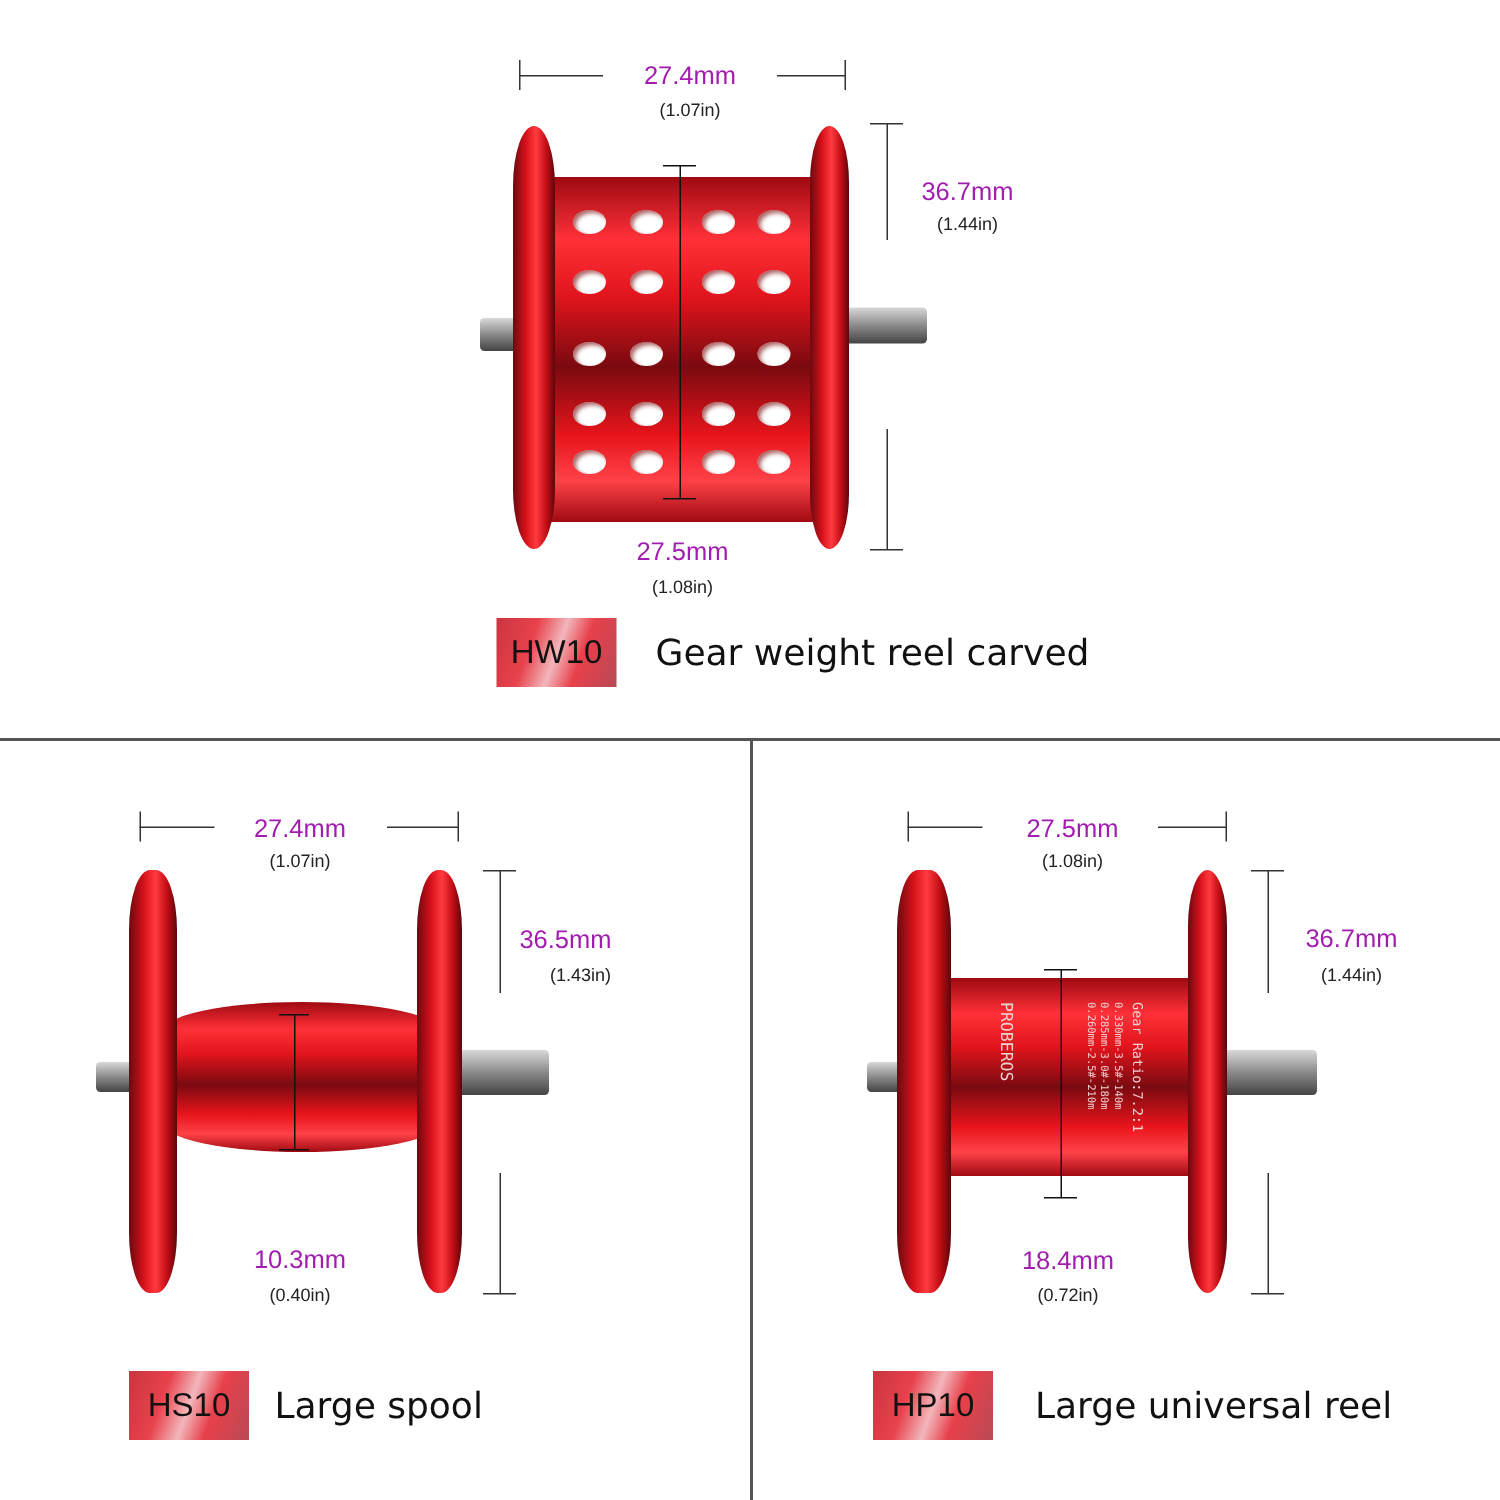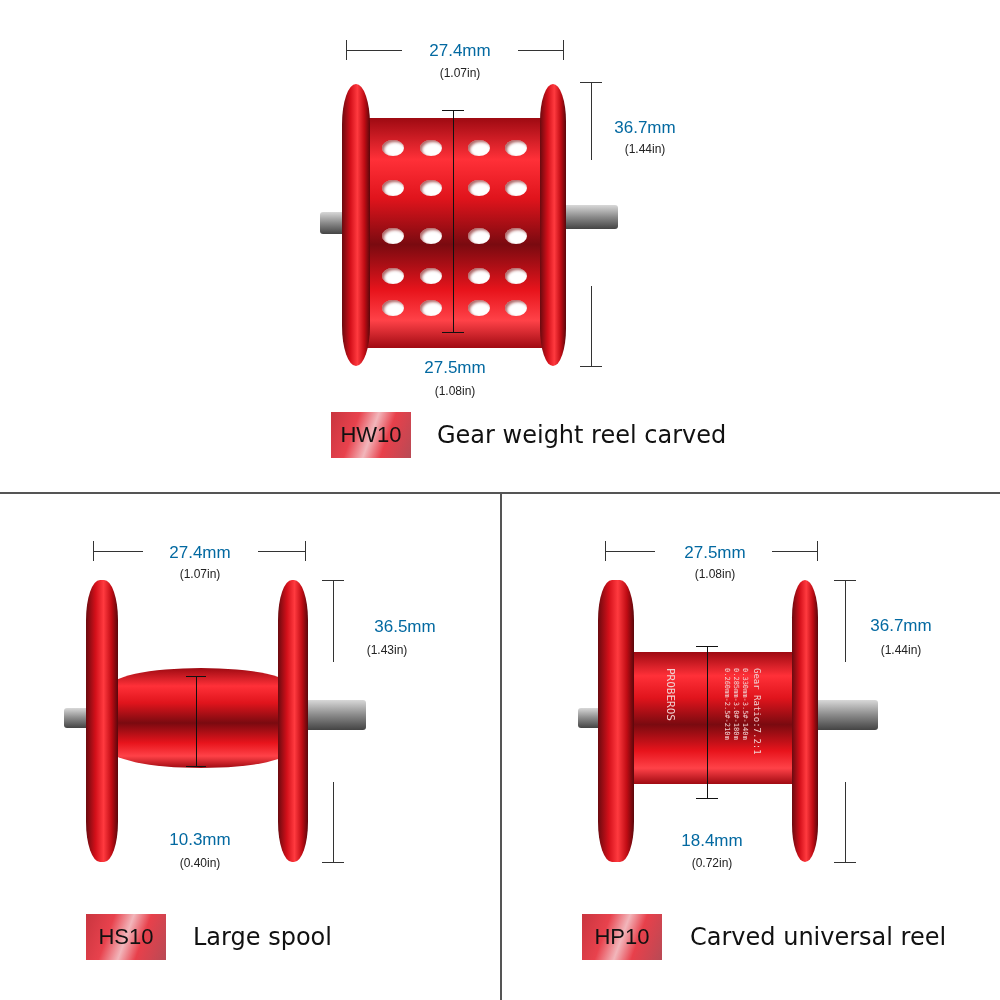--- a/index.html
+++ b/index.html
@@ -1,19 +1,19 @@
 <!DOCTYPE html>
 <html><head>
 <meta charset="utf-8">
 <style>
   html, body { margin:0; padding:0; }
   body { width:1000px; height:1000px; background:#fff; position:relative; overflow:hidden; font-family:"Liberation Sans", sans-serif; color:#111; }
   .hline { position:absolute; height:1px; background:#333; }
   .vline { position:absolute; width:1px; background:#333; }
-  .dim-mm { position:absolute; font-size:17px; color:#0369a1; text-align:center; }
+  .dim-mm { position:absolute; font-size:17px; color:#a21caf; text-align:center; }
   .dim-in { position:absolute; font-size:12px; color:#222; text-align:center; }
   .divider-h { position:absolute; left:0; top:492px; width:1000px; height:2px; background:#555; }
   .divider-v { position:absolute; left:500px; top:494px; width:2px; height:506px; background:#555; }
   .badge { position:absolute; height:46px; display:flex; align-items:center; justify-content:center; font-size:22px; color:#111;
     background:linear-gradient(110deg,#c9353f 0%,#e8424d 30%,#f2b6bb 50%,#e8404b 68%,#b84a55 100%); }
   .label { position:absolute; font-size:24px; color:#111; font-family:"DejaVu Sans", sans-serif; }
   
   .flange { position:absolute; border-radius:14px/40px; background:linear-gradient(90deg,#6a0a0f 0%,#d4101a 30%,#ff3a3f 55%,#c00c14 80%,#5a070b 100%); }
   .drum { position:absolute; background:linear-gradient(180deg,#9e0a12 0%,#ff3038 18%,#e0141c 35%,#7a0a10 55%,#e8141c 75%,#ff4248 88%,#a00a12 100%); }
   .shaft { position:absolute; background:linear-gradient(180deg,#d8d8d8,#8a8a8a 50%,#444); border-radius:3px; }
@@ -96,28 +96,28 @@
     <div class="flange" style="left:278px;top:580px;width:30px;height:282px;"></div>
     <div class="vline" style="left:196px;top:676px;height:90px;background:#111;"></div>
     <div class="hline" style="left:186px;top:676px;width:20px;background:#111;"></div>
     <div class="hline" style="left:186px;top:766px;width:20px;background:#111;"></div>
   </div>
 
   <div class="hline" style="left:322px;top:580px;width:22px;"></div>
   <div class="vline" style="left:333px;top:580px;height:82px;"></div>
   <div class="vline" style="left:333px;top:782px;height:80px;"></div>
   <div class="hline" style="left:322px;top:862px;width:22px;"></div>
-  <div class="dim-mm" style="left:360px;top:617px;width:90px;">36.5mm</div>
+  <div class="dim-mm" style="left:332px;top:617px;width:90px;">36.5mm</div>
   <div class="dim-in" style="left:342px;top:643px;width:90px;">(1.43in)</div>
 
   <div class="dim-mm" style="left:140px;top:830px;width:120px;">10.3mm</div>
   <div class="dim-in" style="left:140px;top:856px;width:120px;">(0.40in)</div>
 
   <div class="badge" style="left:86px;top:914px;width:80px;">HS10</div>
-  <div class="label" style="left:193px;top:923px;">Large spool</div>
+  <div class="label" style="left:183px;top:923px;">Large spool</div>
 </div>
 
 <div>
   <div class="vline" style="left:605px;top:541px;height:20px;"></div>
   <div class="hline" style="left:605px;top:551px;width:50px;"></div>
   <div class="hline" style="left:772px;top:551px;width:46px;"></div>
   <div class="vline" style="left:817px;top:541px;height:20px;"></div>
   <div class="dim-mm" style="left:655px;top:543px;width:120px;">27.5mm</div>
   <div class="dim-in" style="left:655px;top:567px;width:120px;">(1.08in)</div>
 
@@ -141,14 +141,14 @@
   <div class="vline" style="left:845px;top:580px;height:82px;"></div>
   <div class="vline" style="left:845px;top:782px;height:80px;"></div>
   <div class="hline" style="left:834px;top:862px;width:22px;"></div>
   <div class="dim-mm" style="left:856px;top:616px;width:90px;">36.7mm</div>
   <div class="dim-in" style="left:856px;top:643px;width:90px;">(1.44in)</div>
 
   <div class="dim-mm" style="left:652px;top:831px;width:120px;">18.4mm</div>
   <div class="dim-in" style="left:652px;top:856px;width:120px;">(0.72in)</div>
 
   <div class="badge" style="left:582px;top:914px;width:80px;">HP10</div>
-  <div class="label" style="left:690px;top:923px;">Carved universal reel</div>
+  <div class="label" style="left:690px;top:923px;">Large universal reel</div>
 </div>
 
 </body></html>

